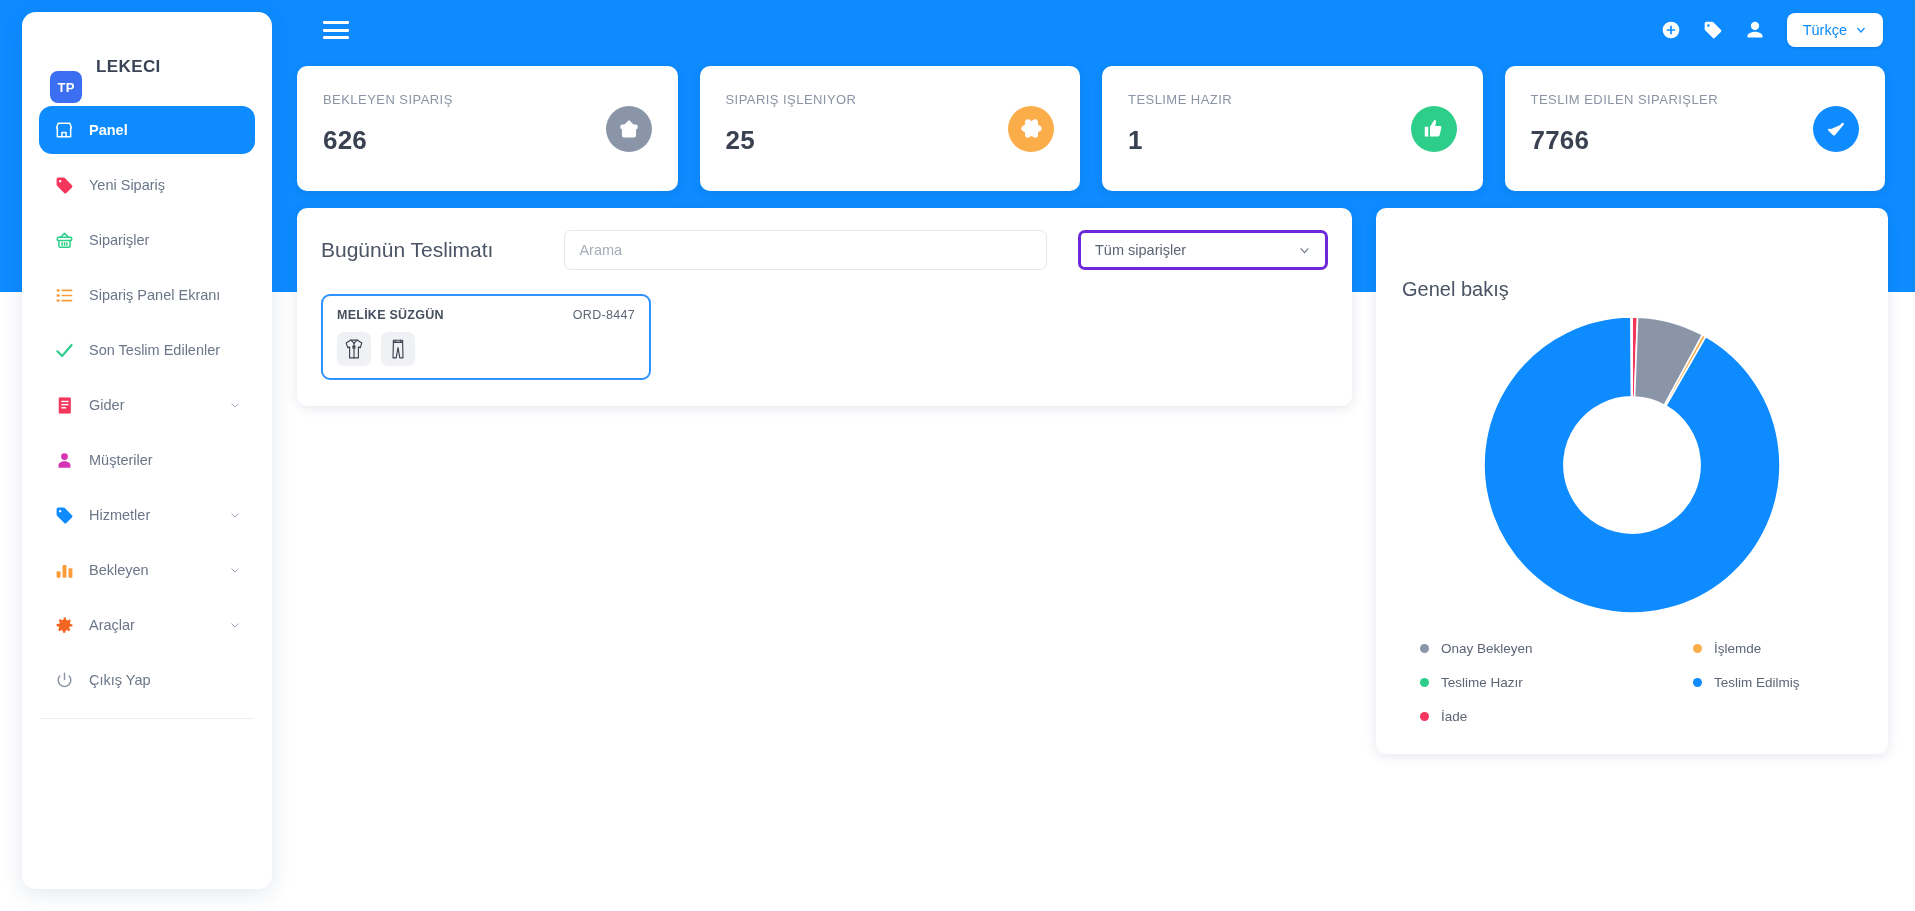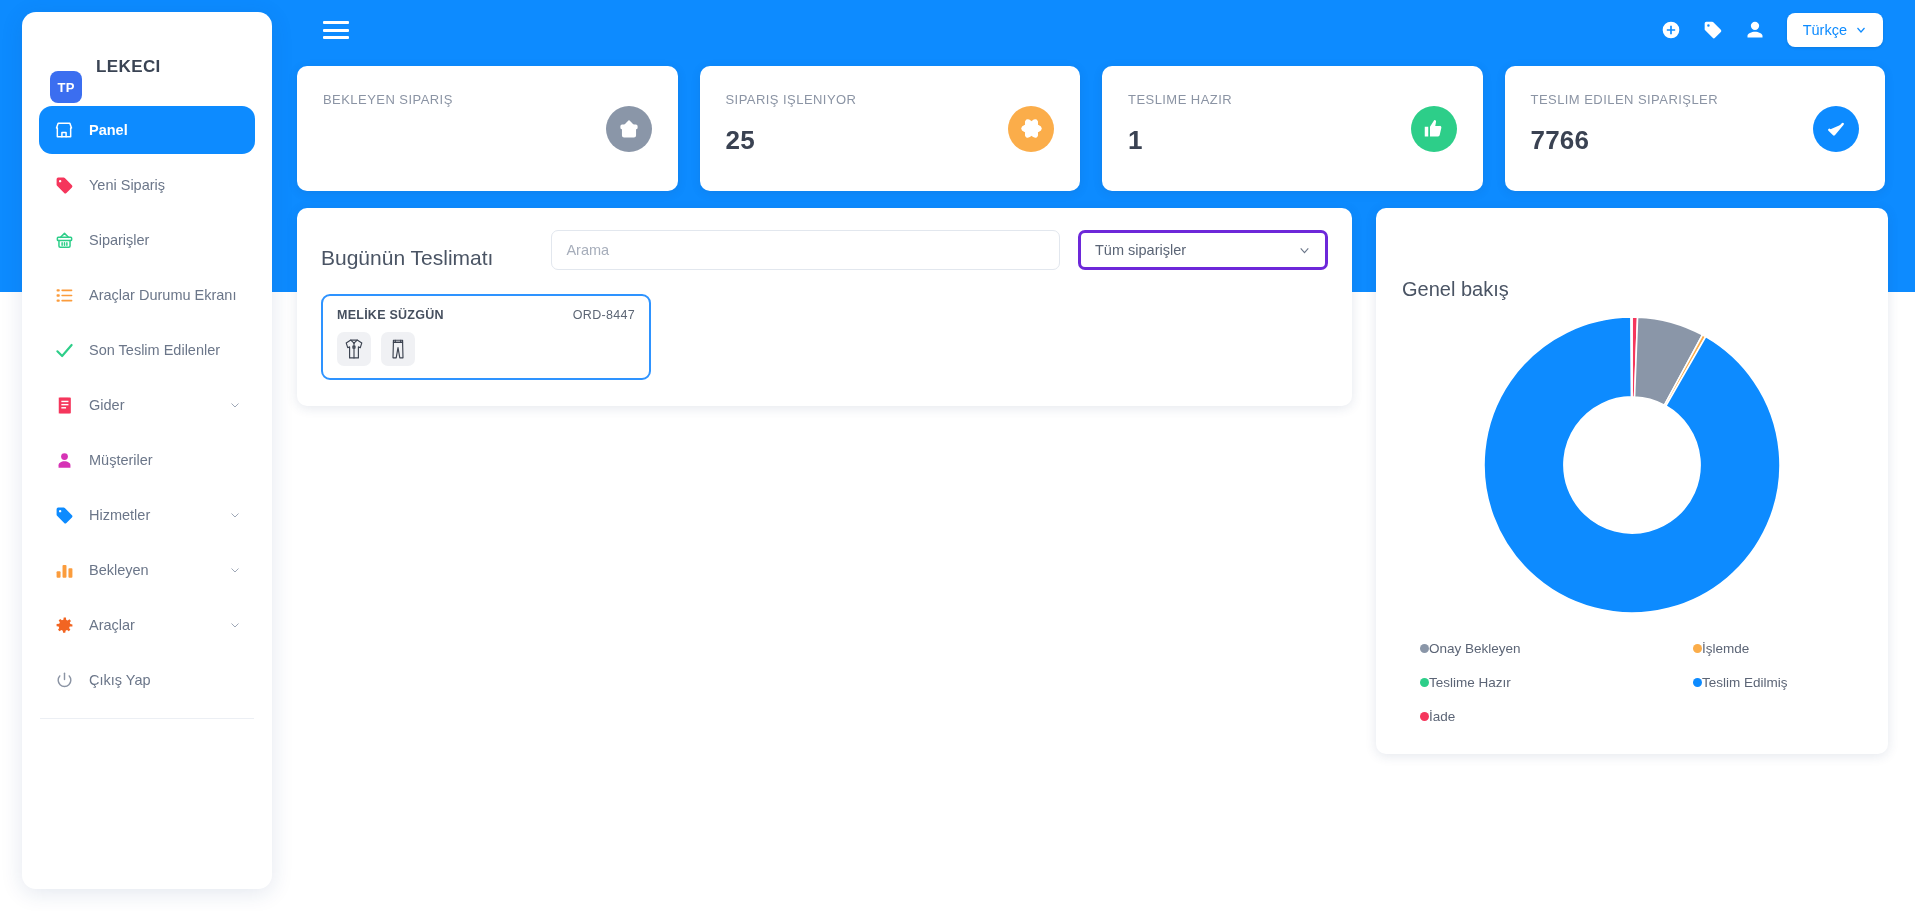--- a/index.html
+++ b/index.html
@@ -87,21 +87,21 @@
   }
   .stat .badge svg{display:block;fill:#fff;}
 
   
   #delivery{
     position:absolute;left:297px;top:208px;width:1055px;
     background:#fff;border-radius:10px;
     box-shadow:0 2px 12px rgba(30,60,110,.12);
     padding:22px 24px 26px 24px;
   }
-  #delivery-head{display:flex;align-items:flex-end;gap:18px;}
+  #delivery-head{display:flex;align-items:center;gap:31px;}
   #delivery-title{font-size:21px;color:#4a5464;font-weight:400;flex:0 0 auto;margin-right:40px;}
   #search-input{
     flex:1;height:40px;border:1px solid #e2e7ee;border-radius:7px;
     padding:0 14px;font-size:14.5px;color:#5a6475;outline:none;
     font-family:"Liberation Sans",sans-serif;background:#fff;
   }
   #search-input::placeholder{color:#a7aebb;}
   #order-filter{
     width:250px;height:40px;border:3px solid #6d28d9;border-radius:7px;
     display:flex;align-items:center;padding:0 14px;cursor:pointer;
@@ -131,21 +131,21 @@
     background:#fff;border-radius:10px;
     box-shadow:0 2px 12px rgba(30,60,110,.12);
     padding:22px 26px 26px 26px;
   }
   #overview-title{font-size:20px;color:#4a5464;font-weight:400;margin-top:48px;}
   #donut-wrap{display:flex;justify-content:center;margin-top:14px;}
   #legend{
     margin-top:26px;display:grid;grid-template-columns:1fr 1fr;
     row-gap:19px;column-gap:10px;padding:0 18px 4px 18px;
   }
-  .lg{display:flex;align-items:center;}
+  .lg{display:flex;align-items:center;gap:12px;}
   .lg .dot{width:9px;height:9px;border-radius:50%;flex:0 0 9px;}
   .lg .txt{font-size:13.5px;color:#5c6576;}
   .lg.r{justify-content:flex-start;padding-left:56px;}
 </style>
 </head>
 <body>
 
 <div id="blue-band"></div>
 
 <div id="topbar">
@@ -220,21 +220,21 @@
         <span class="ic">
           <svg width="19" height="19" viewBox="0 0 24 24" fill="#fb9c3c">
             <rect x="2" y="4" width="4" height="3" rx="1"></rect>
             <rect x="8" y="4.5" width="14" height="2" rx="1"></rect>
             <rect x="2" y="10.5" width="4" height="3" rx="1"></rect>
             <rect x="8" y="11" width="14" height="2" rx="1"></rect>
             <rect x="2" y="17" width="4" height="3" rx="1"></rect>
             <rect x="8" y="17.5" width="14" height="2" rx="1"></rect>
           </svg>
         </span>
-        <span class="lbl">Araçlar Durumu Ekranı</span>
+        <span class="lbl">Sipariş Panel Ekranı</span>
       </div>
       <div class="nav-item">
         <span class="ic">
           <svg width="19" height="19" viewBox="0 0 24 24" fill="none" stroke="#2dce89" stroke-width="2.7" stroke-linecap="round" stroke-linejoin="round">
             <polyline points="3,13 9,19 21,5"></polyline>
           </svg>
         </span>
         <span class="lbl">Son Teslim Edilenler</span>
       </div>
       <div class="nav-item">
@@ -313,20 +313,21 @@
         </span>
         <span class="lbl">Çıkış Yap</span>
       </div>
     </nav>
   <div id="nav-divider"></div>
 </aside>
 
 <section id="stats">
     <div class="stat">
       <div class="cap">BEKLEYEN SIPARIŞ</div>
+      <div class="val">626</div>
       <div class="badge" style="background:#8a96a8">
         <svg width="22" height="22" viewBox="0 0 24 24" fill="none" stroke="#fff" stroke-width="1.8" stroke-linecap="round" stroke-linejoin="round">
           <path d="M7.5 8 12 3.5 16.5 8"></path>
           <rect x="3.5" y="8" width="17" height="3.5" rx="1"></rect>
           <path d="M5.2 11.5V19a1.4 1.4 0 0 0 1.4 1.4h10.8A1.4 1.4 0 0 0 18.8 19v-7.5"></path>
           <path d="M9 14.3v3M12 14.3v3M15 14.3v3"></path>
         </svg>
       </div>
     </div>
     <div class="stat">

